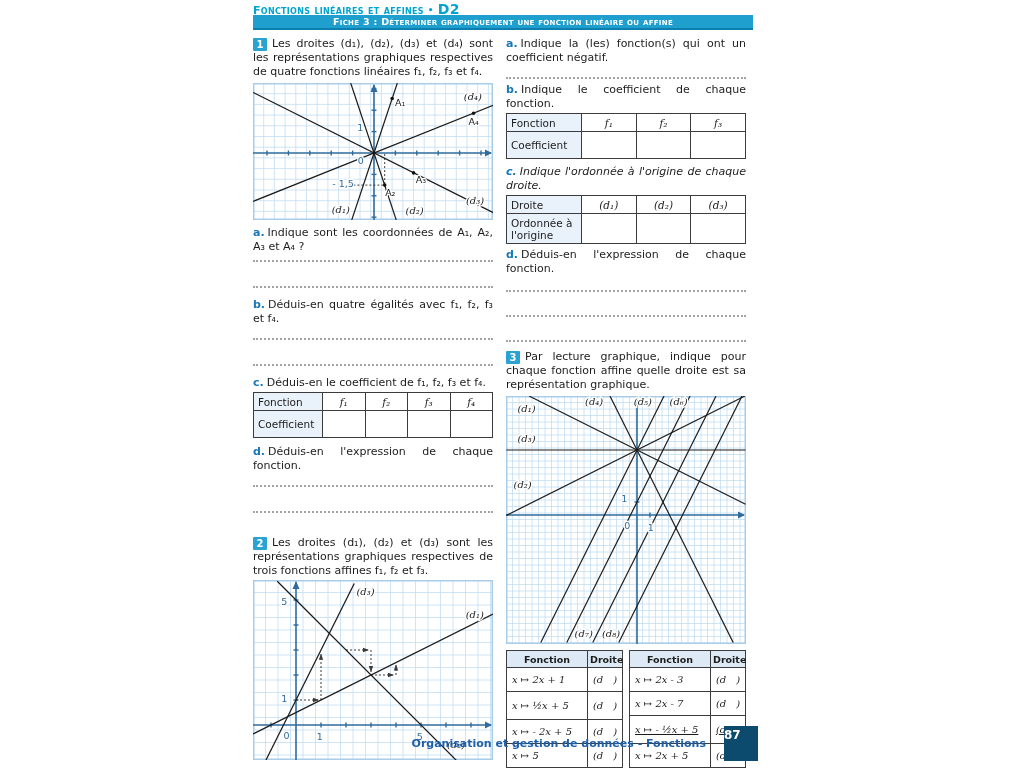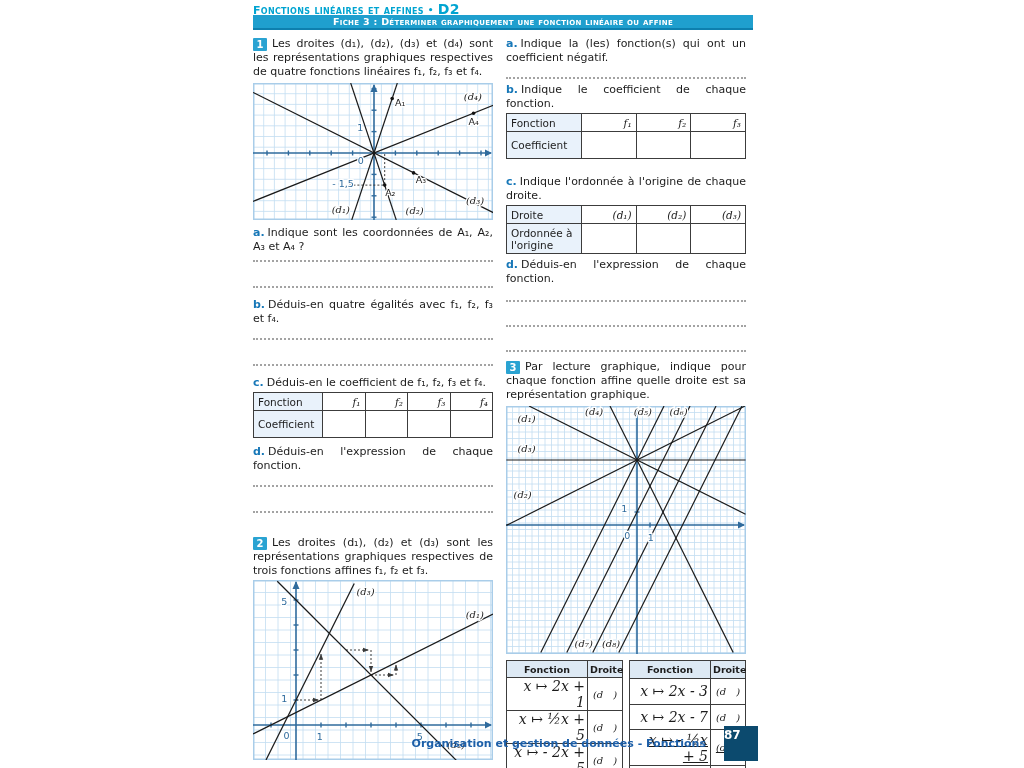--- a/index.html
+++ b/index.html
@@ -15,27 +15,27 @@
   .col{position:absolute;top:37px;width:240px;}
   .col p{margin:0;font-size:11px;line-height:14px;text-align:justify;}
   .badge{display:inline-block;width:14px;height:13px;background:#2aa3d2;color:#fff;font-weight:bold;
          font-size:10px;line-height:13px;text-align:center;margin-right:5px;vertical-align:-1px;border-radius:1px;}
   .ql{color:#1878b8;font-weight:bold;margin-right:3px;}
   .dots{border-bottom:2px dotted #a3a3a3;}
   .graph{position:relative;background:#fff;}
   .tbl{border-collapse:collapse;width:100%;font-size:10.5px;table-layout:fixed;}
   .tbl td{border:1px solid #3c3c3c;padding:1px 4px;vertical-align:middle;background:#fff;}
   .tbl td.hd{background:#e9f2fb;}
-  .tbl td.mi{font-family:"DejaVu Serif","DejaVu Sans",serif;font-style:italic;text-align:right;}
+  .tbl td.mi{font-family:"DejaVu Serif","DejaVu Sans",serif;font-style:italic;text-align:center;}
   .ftwrap{display:flex;gap:6px;}
   .ftbl{border-collapse:collapse;width:117px;font-size:9.5px;table-layout:fixed;}
   .ftbl td{border:1px solid #3c3c3c;text-align:center;vertical-align:middle;padding:0 2px;background:#fff;}
   .ftbl tr.th td{background:#dde9f4;font-weight:bold;height:16px;}
-  .ftbl td.expr{text-align:right;padding-left:5px;font-family:"DejaVu Serif","DejaVu Sans",serif;
-                font-style:italic;font-size:14px;}
+  .ftbl td.expr{text-align:left;padding-left:5px;font-family:"DejaVu Serif","DejaVu Sans",serif;
+                font-style:italic;font-size:10px;}
   .ftbl td.dcell{font-family:"DejaVu Serif","DejaVu Sans",serif;font-style:italic;font-size:10px;}
   .footer{position:absolute;left:253px;top:726px;width:505px;display:flex;justify-content:flex-end;
           align-items:center;gap:18px;}
   .footer .flabel{color:#1d5fa8;font-weight:bold;font-size:11px;}
   .footer .fpage{background:#0c4a6e;color:#fff;font-weight:bold;font-size:12px;width:34px;height:35px;
                  line-height:19px;text-align:left;}
 </style>
 </head>
 <body>
 
@@ -262,21 +262,21 @@
       </tr>
       <tr style="height:27px;">
         <td class="hd">Coefficient</td>
         <td></td>
         <td></td>
         <td></td>
       </tr>
     </tbody>
       </table>
 
-    <p class="q" style="margin-top:16px;"><span class="ql">c.</span><span>Indique l'ordonnée à l'origine de chaque droite.</span></p>
+    <p class="q" style="margin-top:6px;font-style:italic;"><span class="ql">c.</span><span>Indique l'ordonnée à l'origine de chaque droite.</span></p>
 
     <table class="tbl" style="margin-top:2px;">
       <tbody>
           <tr style="height:18px;">
         <td class="hd" style="width:66px;">Droite</td>
         <td class="mi">(d₁)</td>
         <td class="mi">(d₂)</td>
         <td class="mi">(d₃)</td>
       </tr>
       <tr style="height:30px;">

